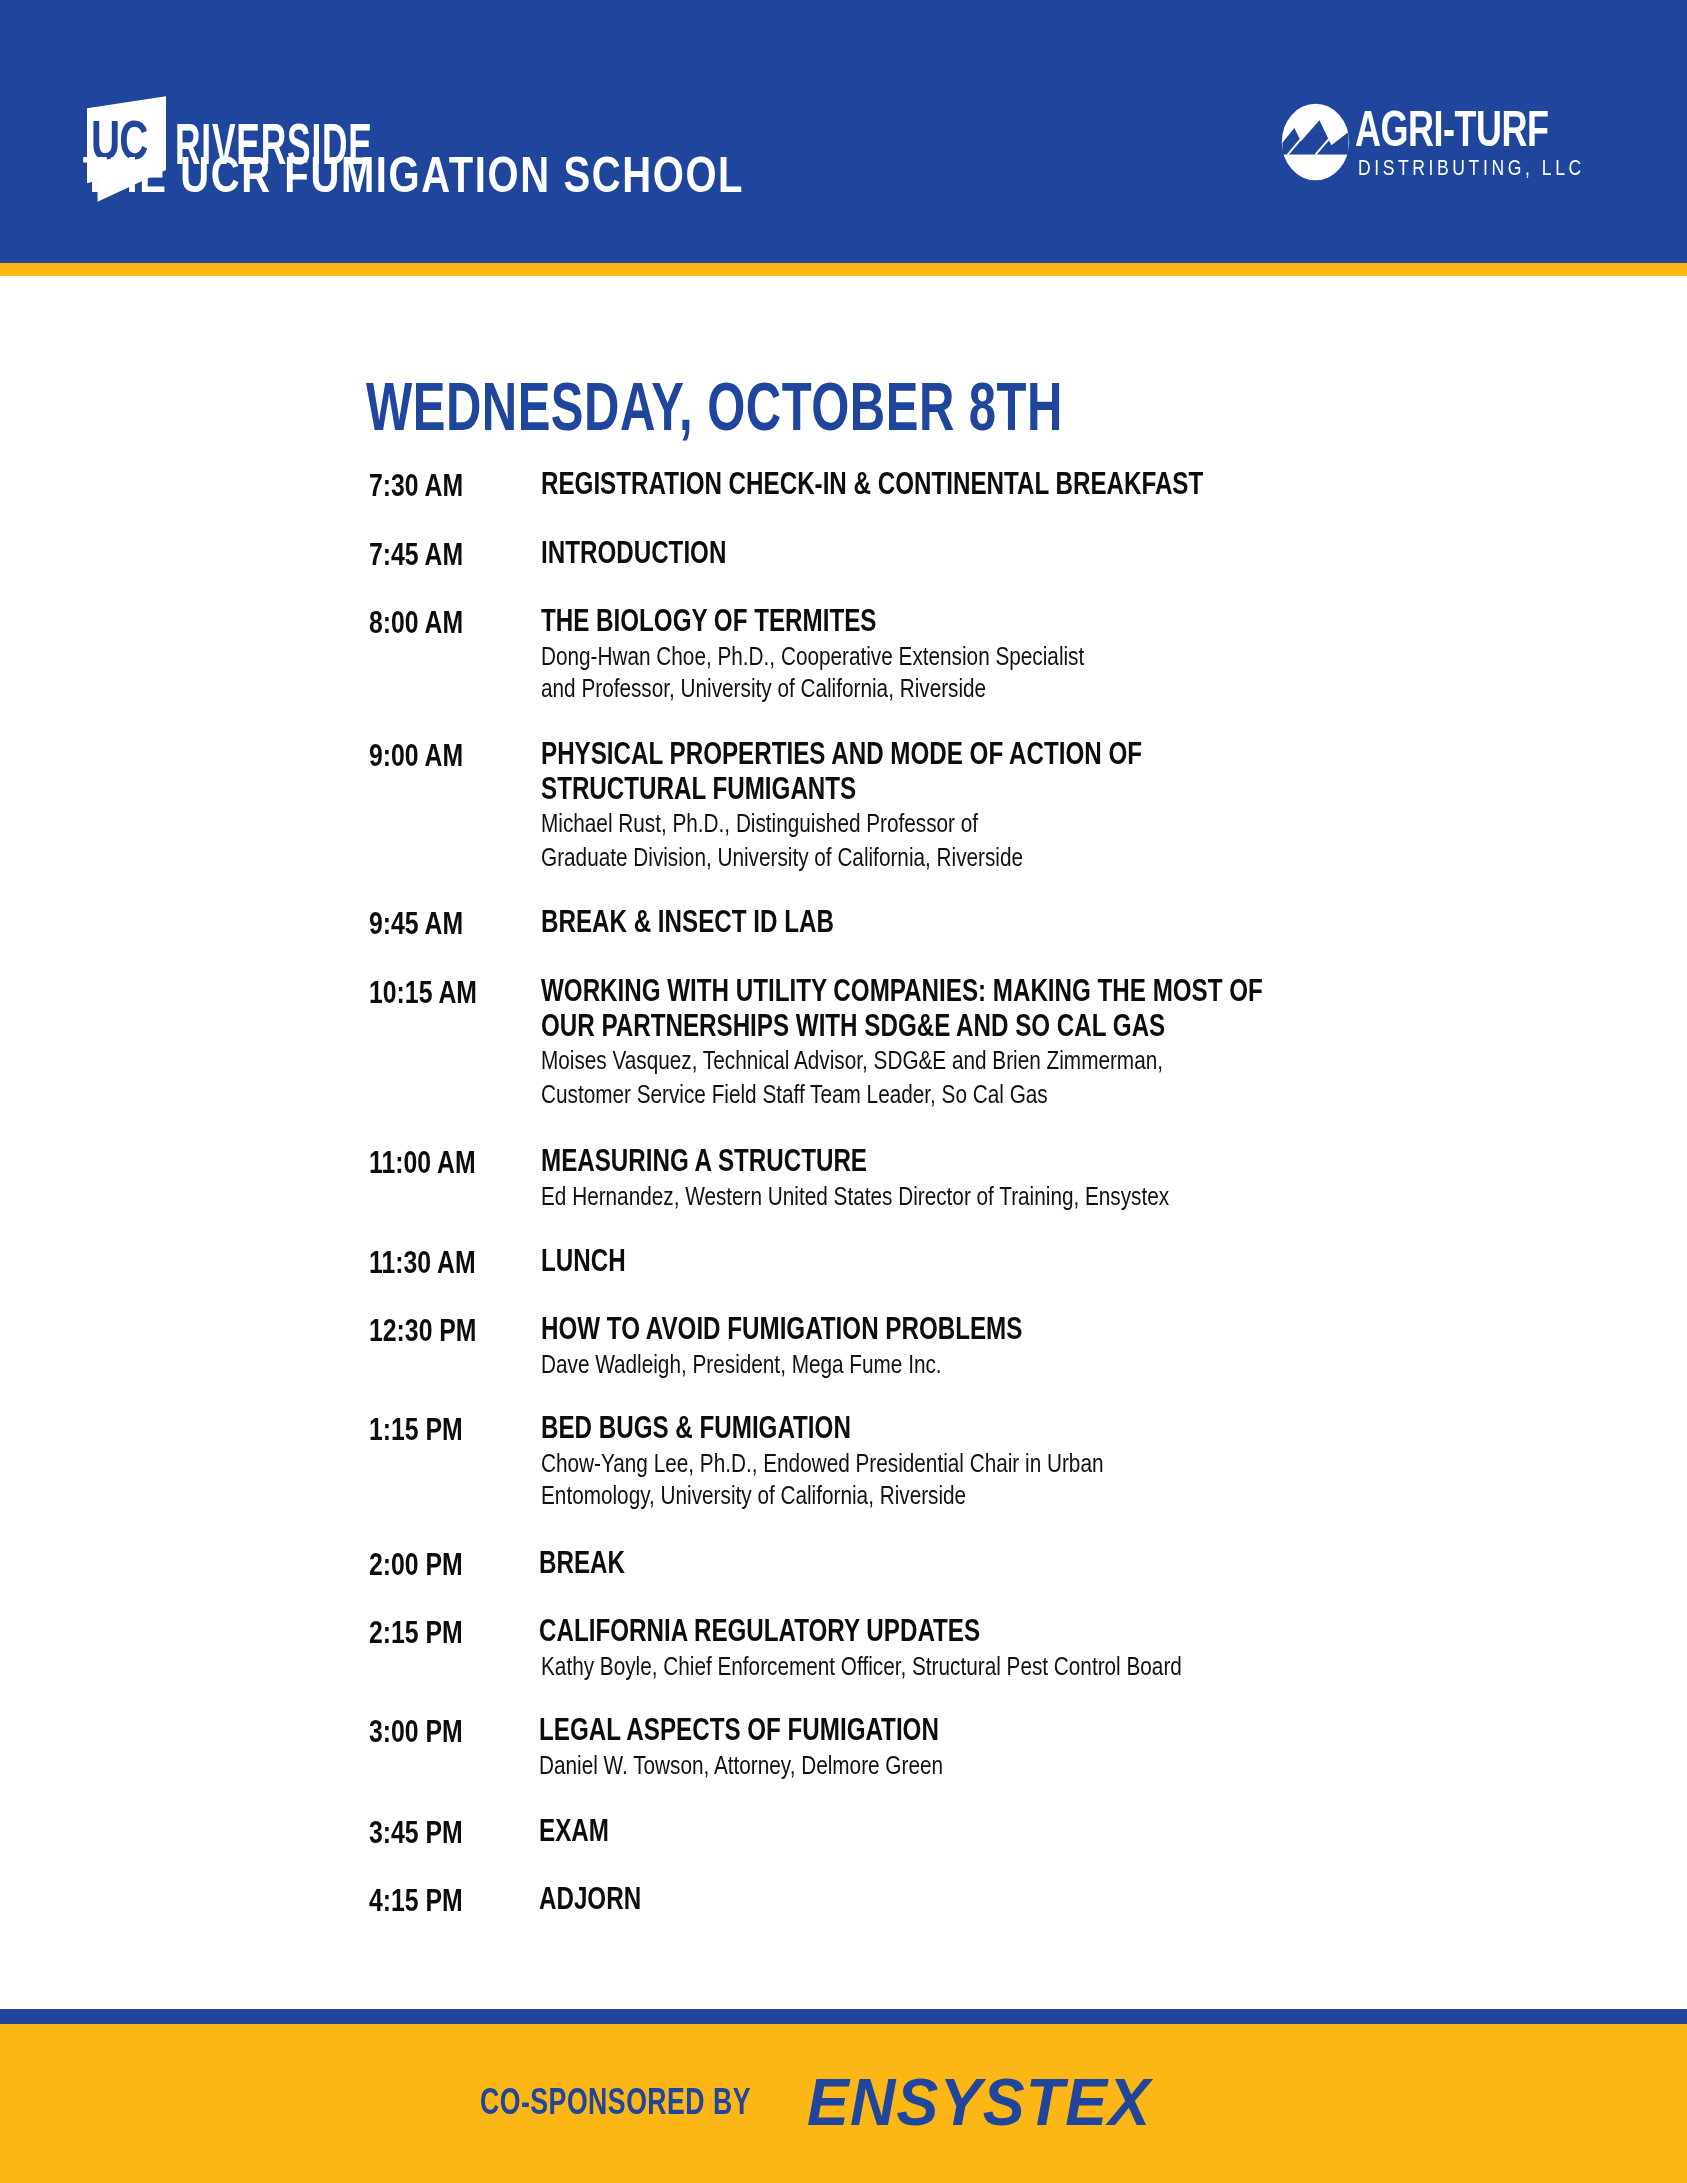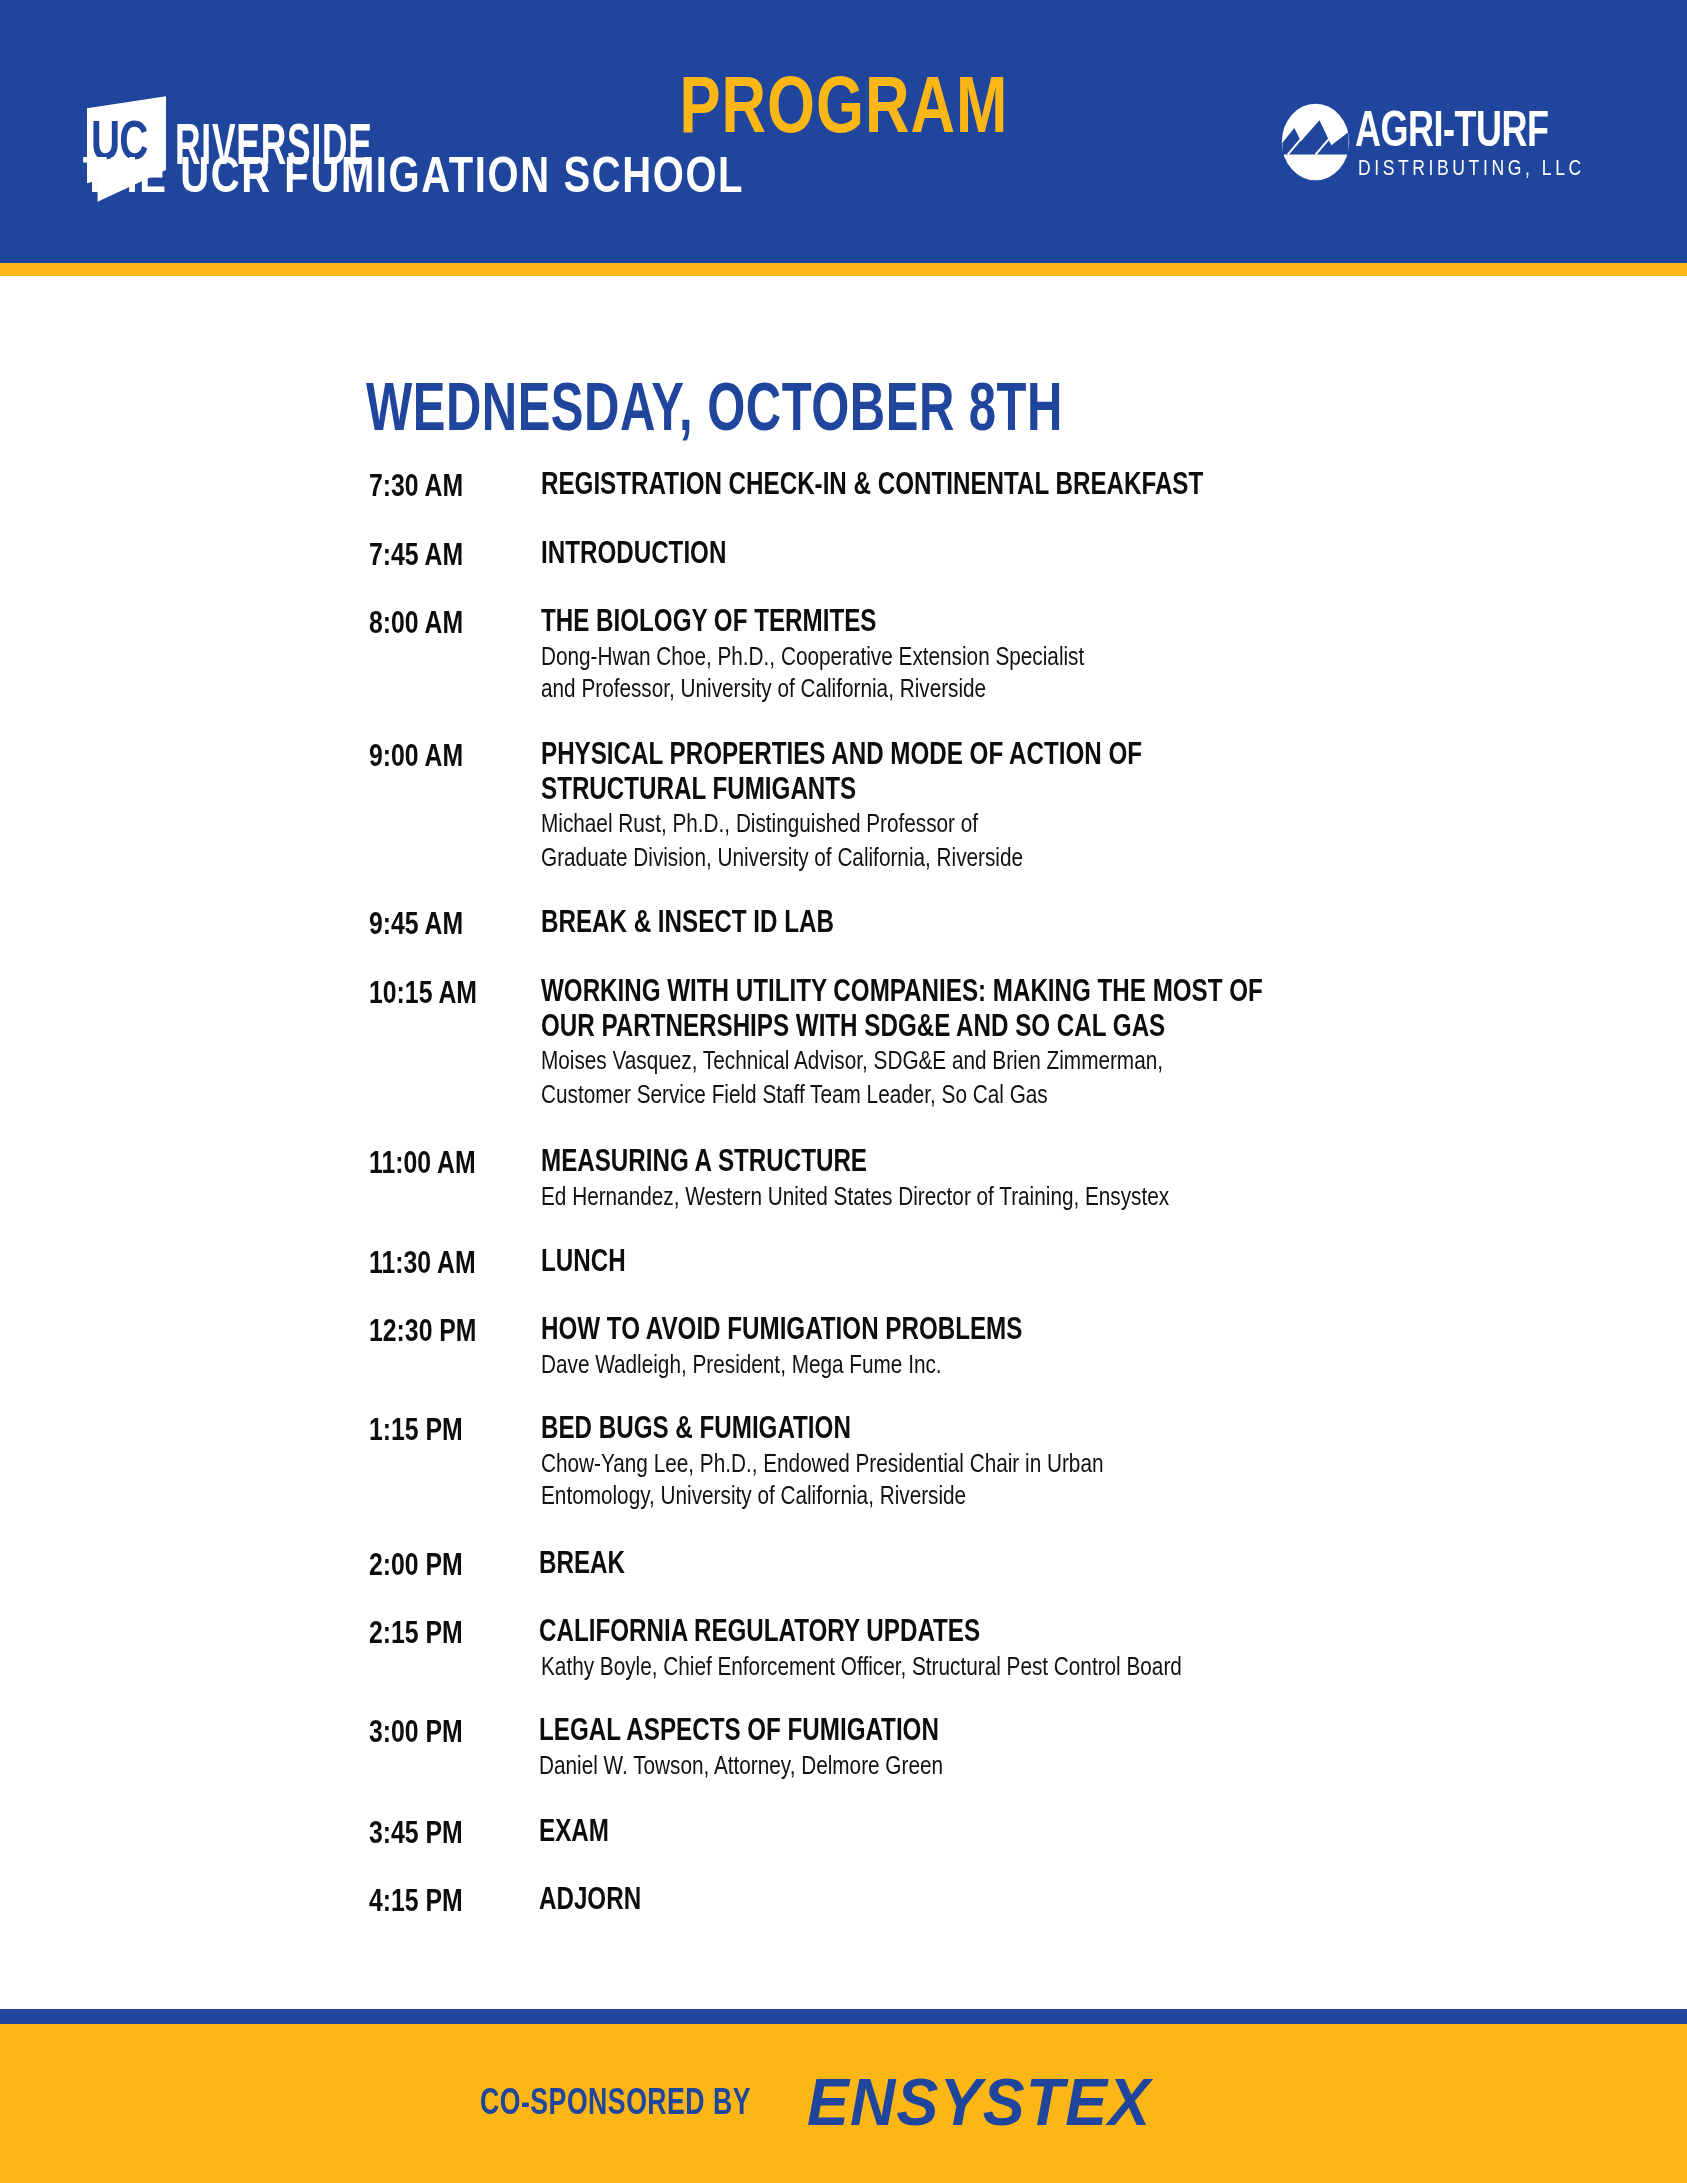--- a/index.html
+++ b/index.html
@@ -53,23 +53,20 @@
   <div class="ucr-logo">
     <div class="ucr-flag">
       <svg viewBox="0 0 120 160" xmlns="http://www.w3.org/2000/svg">
         <polygon points="0,18 120,0 120,112 16,160 16,128 0,132" fill="#ffffff"></polygon>
       </svg>
     </div>
     <div class="ucr-uc">UC</div>
     <div class="ucr-riverside">RIVERSIDE</div>
   </div>
 
-  <div class="program-title">
-    <span class="line1">PROGRAM</span>
-  </div>
   <div class="program-subtitle">
     <span>THE UCR FUMIGATION SCHOOL</span>
   </div>
 
   <div class="agri-logo">
     <div class="agri-circle">
       <svg viewBox="0 0 104 118" xmlns="http://www.w3.org/2000/svg">
         <ellipse cx="52" cy="59" rx="51" ry="58" fill="#ffffff"></ellipse>
         <polygon points="2,60 20,38 30,58 58,26 76,64 102,44 102,78 2,78" fill="#1f459c"></polygon>
         <line x1="10" y1="78" x2="32" y2="52" stroke="#ffffff" stroke-width="3"></line>

